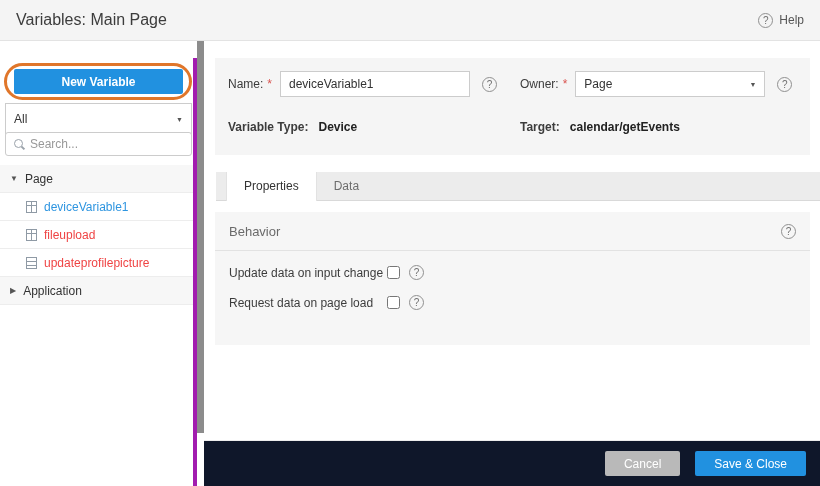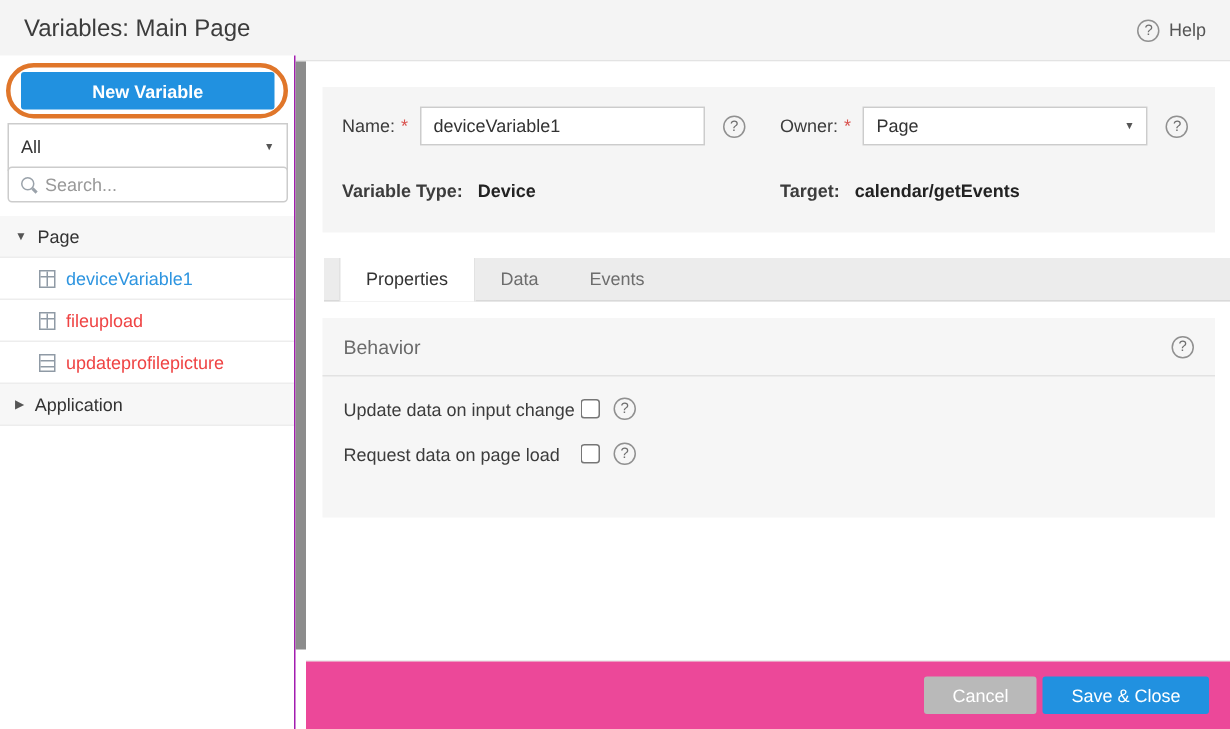--- a/index.html
+++ b/index.html
@@ -9,21 +9,21 @@
 
   
   .header { position:absolute; top:0; left:0; right:0; height:41px; background:#f4f4f4;
             border-bottom:1px solid #e3e3e3; display:flex; align-items:center; padding:0 16px;gap:48px; }
   .header .title { font-size:16px; color:#3c3c3c; }
   .header .help { margin-left:auto; display:flex; align-items:center; gap:6px; font-size:12px; color:#555; cursor:pointer; }
   .qmark { width:15px; height:15px; min-width:15px; border:1px solid #909090; border-radius:50%;
            font-size:10px; line-height:13px; text-align:center; color:#707070; display:inline-block; background:transparent; }
 
   
-  .sidebar { position:absolute; top:37px; left:0; width:197px; bottom:0; background:#fff; border-right:1px solid #a21caf; }
+  .sidebar { position:absolute; top:58px; left:0; width:197px; bottom:0; background:#fff; border-right:4px solid #a21caf; }
   .scrollbar { position:absolute; top:41px; left:197px; width:7px; height:392px; background:#8c8c8c; }
   .btn-new { position:absolute; left:14px; top:11px; width:169px; height:25px; background:#2191e0; color:#fff;
              border:none; border-radius:2px; font-size:12px; font-weight:bold; font-family:inherit; cursor:pointer; }
   .annotation { position:absolute; left:4px; top:5px; width:188px; height:37px; border:3px solid #e0762a;
                 border-radius:19px; pointer-events:none; }
   .select-box { position:absolute; left:5px; width:187px; height:32px; background:#fff; border:1px solid #ccc;
                 display:flex; align-items:center; padding:0 8px; font-size:12px; color:#333; cursor:pointer; }
   .select-all { top:45px; }
   .select-caret { margin-left:auto; font-size:7px; color:#555; }
   .search-wrap { position:absolute; left:5px; top:74px; width:187px; height:24px; border:1px solid #ccc;
@@ -71,23 +71,23 @@
 
   .panel { position:absolute; left:11px; right:10px; top:171px; height:133px; background:#f6f6f6; }
   .panel-header { height:39px; display:flex; align-items:center; padding:0 14px; font-size:13px; color:#6a6a6a;
                   border-bottom:1px solid #e2e2e2; }
   .panel-header .qmark { margin-left:auto; }
   .panel-body { padding:14px 14px 0; }
   .opt-row { display:flex; align-items:center; margin-bottom:15px; font-size:12px; color:#3c3c3c; }
   .opt-row .opt-label { width:158px; }
   .opt-row input[type="checkbox"] { width:13px; height:13px; margin-right:9px; cursor:pointer; }
 
-  .footer { position:absolute; left:0; right:0; bottom:0; height:46px; background:#ec4899;
+  .footer { position:absolute; left:0; right:0; bottom:0; height:46px; background:#0f172a;
             border-top:1px solid #ededed; display:flex; align-items:center; justify-content:flex-end;
-            padding-right:14px; gap:4px; }
+            padding-right:14px; gap:15px; }
   .btn { height:25px; padding:0 19px; border:none; border-radius:2px; font-size:12px; color:#fff;
          font-family:inherit; cursor:pointer; }
   .btn-cancel { background:#b9b9b9; }
   .btn-save { background:#707070; }
   .btn-saveclose { background:#2191e0; }
 </style>
 </head>
 <body>
 
 <div class="app">
@@ -163,21 +163,20 @@
         <div class="right-col">
           <span class="lbl">Target:</span>
           <span class="val" style="margin-left:6px;">calendar/getEvents</span>
         </div>
       </div>
     </div>
 
     <div class="tabs">
       <div class="tab active">Properties</div>
       <div class="tab">Data</div>
-      <div class="tab">Events</div>
     </div>
 
     <div class="panel">
       <div class="panel-header">
         <span>Behavior</span>
         <span class="qmark">?</span>
       </div>
       <div class="panel-body">
         <div class="opt-row">
           <span class="opt-label">Update data on input change</span>

